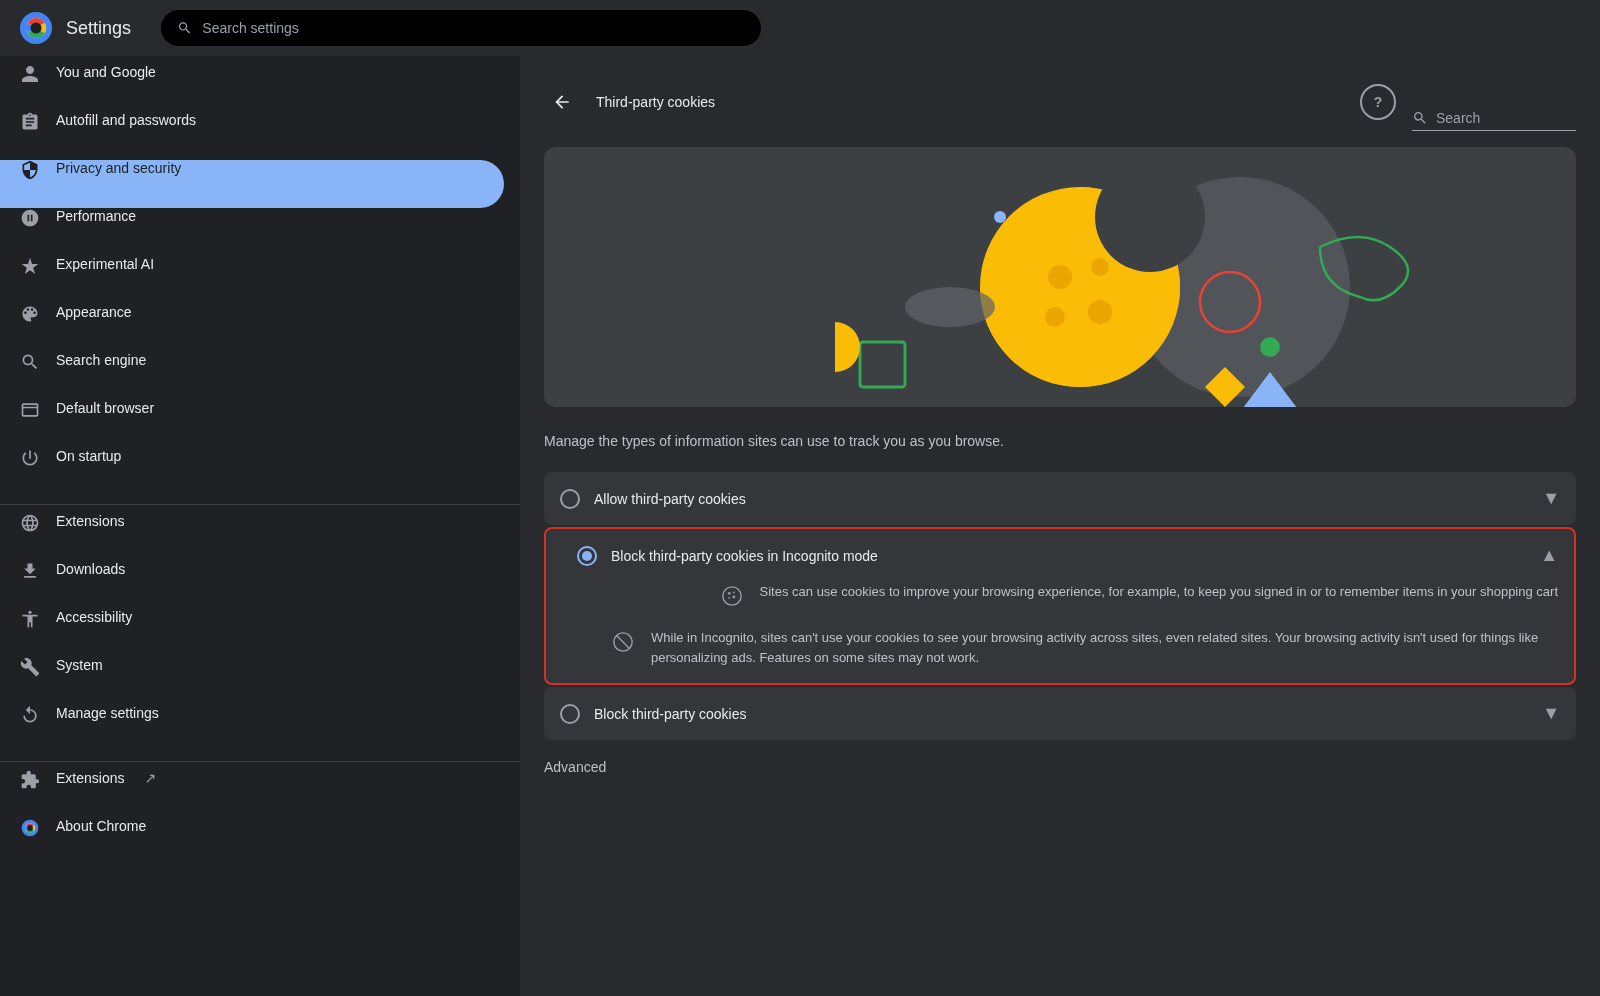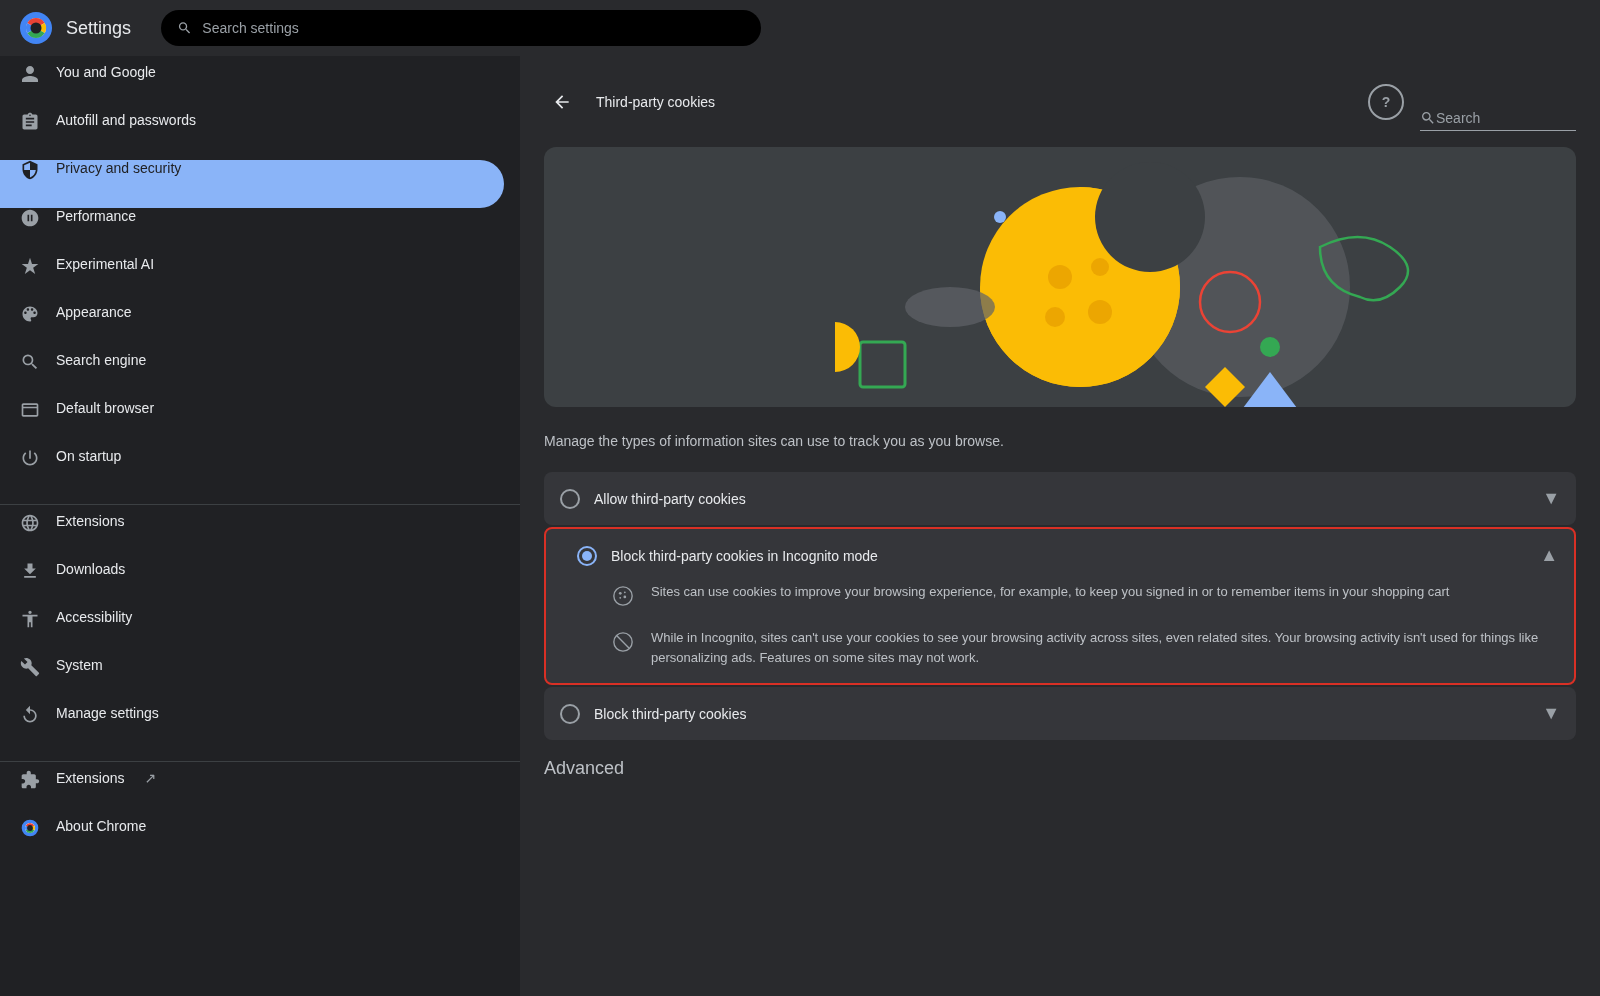--- a/index.html
+++ b/index.html
@@ -153,21 +153,21 @@
       align-items: center;
       justify-content: center;
       color: #9aa0a6;
       cursor: pointer;
       font-size: 14px;
       font-weight: bold;
     }
     .header-search {
       display: flex;
       align-items: center;
-      gap: 0;
+      gap: 8px;
       border-bottom: 1px solid #9aa0a6;
       padding-bottom: 4px;
       margin-top: 38px;
     }
     .header-search input {
       background: transparent;
       border: none;
       outline: none;
       color: #e8eaed;
       font-size: 14px;
@@ -248,20 +248,21 @@
       margin-left: auto;
     }
     
     .expanded-content {
       margin-top: 16px;
       padding-left: 34px;
       width: 100%;
       display: flex;
       flex-direction: column;
       gap: 20px;
+      align-items: flex-end;
     }
     .expanded-row {
       display: flex;
       align-items: flex-start;
       gap: 16px;
     }
     .expanded-icon {
       width: 24px;
       height: 24px;
       flex-shrink: 0;
@@ -273,21 +274,21 @@
     .expanded-text {
       font-size: 13px;
       color: #bdc1c6;
       line-height: 1.5;
     }
     
     .advanced-section {
       padding: 16px 24px;
     }
     .advanced-title {
-      font-size: 18px;
+      font-size: 14px;
       color: #bdc1c6;
     }
     
     .content::-webkit-scrollbar { width: 8px; }
     .content::-webkit-scrollbar-track { background: #202124; }
     .content::-webkit-scrollbar-thumb { background: #5f6368; border-radius: 4px; }
     .sidebar::-webkit-scrollbar { width: 6px; }
     .sidebar::-webkit-scrollbar-track { background: #202124; }
     .sidebar::-webkit-scrollbar-thumb { background: #5f6368; border-radius: 4px; }
   </style>

